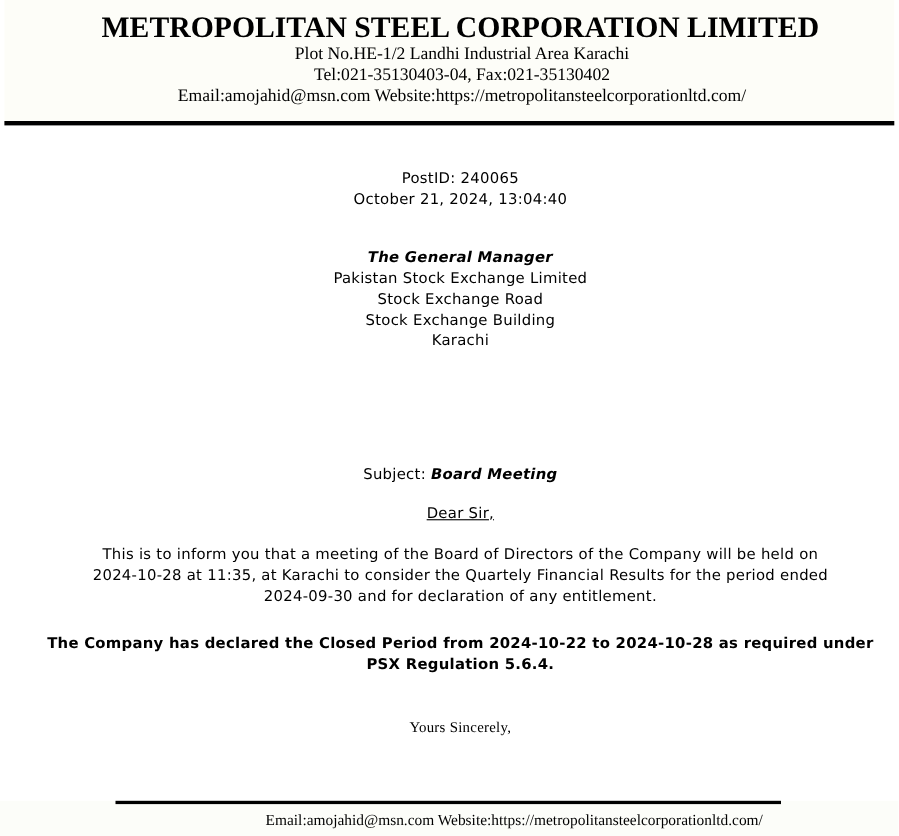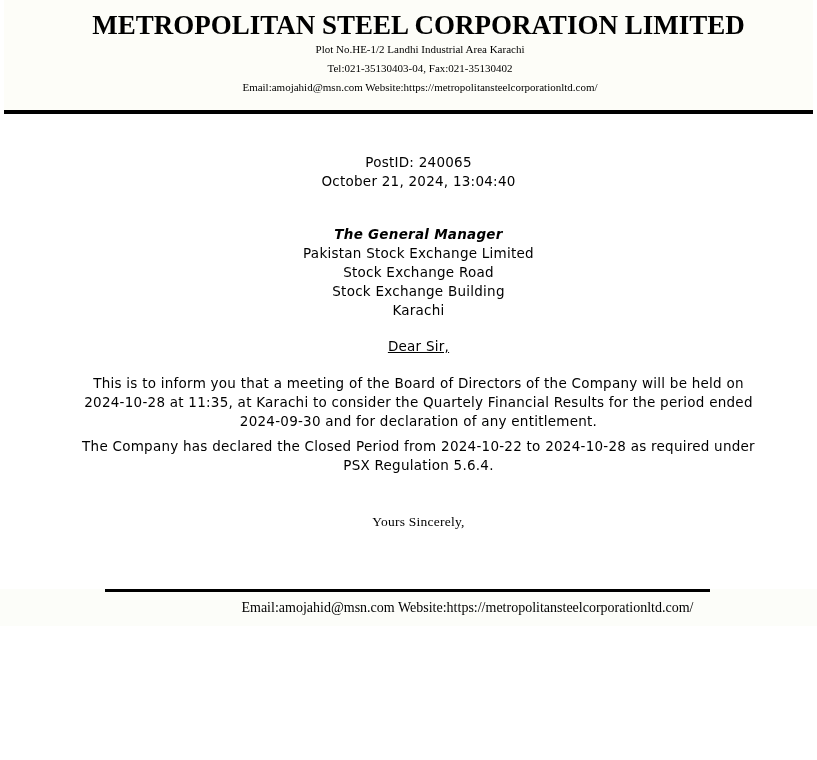--- a/index.html
+++ b/index.html
@@ -30,42 +30,42 @@
     font-family: "Liberation Serif", serif;
     font-weight: bold;
     font-size: 27px;
     line-height: 30px;
     letter-spacing: 0px;
     white-space: nowrap;
   }
   .letterhead-line {
     margin-left: 3px;
     font-family: "Liberation Serif", serif;
-    font-size: 11px;
+    font-size: 16px;
     line-height: 19px;
     white-space: nowrap;
   }
 
   
   .content {
     padding-left: 20px;
     font-size: 13.5px;
     line-height: 19px;
     letter-spacing: 0.25px;
   }
   .meta-block      { margin-top: 39px; }
   .recipient-block { margin-top: 34px; }
   .bold            { font-weight: bold; font-style: italic; }
   .subject-line    { margin-top: 102px; }
   .salutation      { margin-top: 17px; text-decoration: underline; }
   .para {
     margin: 18px 0 0 0;
     white-space: pre-line;
   }
-  .para-2   { margin-top: 6px; }
+  .para-2   { margin-top: 24px; font-weight: bold; }
   .closing  { margin-top: 37px; font-family: Liberation Serif, serif; }
 
   
   .footer-band {
     margin-top: 58px;
     background: #fcfdf9;
     padding-bottom: 9px;
   }
   .footer-rule {
     width: 605px;
@@ -102,20 +102,23 @@
     </div>
 
     <div class="recipient-block">
       <div class="bold">The General Manager</div>
       <div>Pakistan Stock Exchange Limited</div>
       <div>Stock Exchange Road</div>
       <div>Stock Exchange Building</div>
       <div>Karachi</div>
     </div>
 
+    <div class="subject-line">
+      <span>Subject: </span><span class="bold">Board Meeting</span>
+    </div>
 
     <div class="salutation">Dear Sir,</div>
 
     <p class="para para-1">This is to inform you that a meeting of the Board of Directors of the Company will be held on
 2024-10-28 at 11:35, at Karachi to consider the Quartely Financial Results for the period ended
 2024-09-30 and for declaration of any entitlement.</p>
 
     <p class="para para-2">The Company has declared the Closed Period from 2024-10-22 to 2024-10-28 as required under
 PSX Regulation 5.6.4.</p>
 

